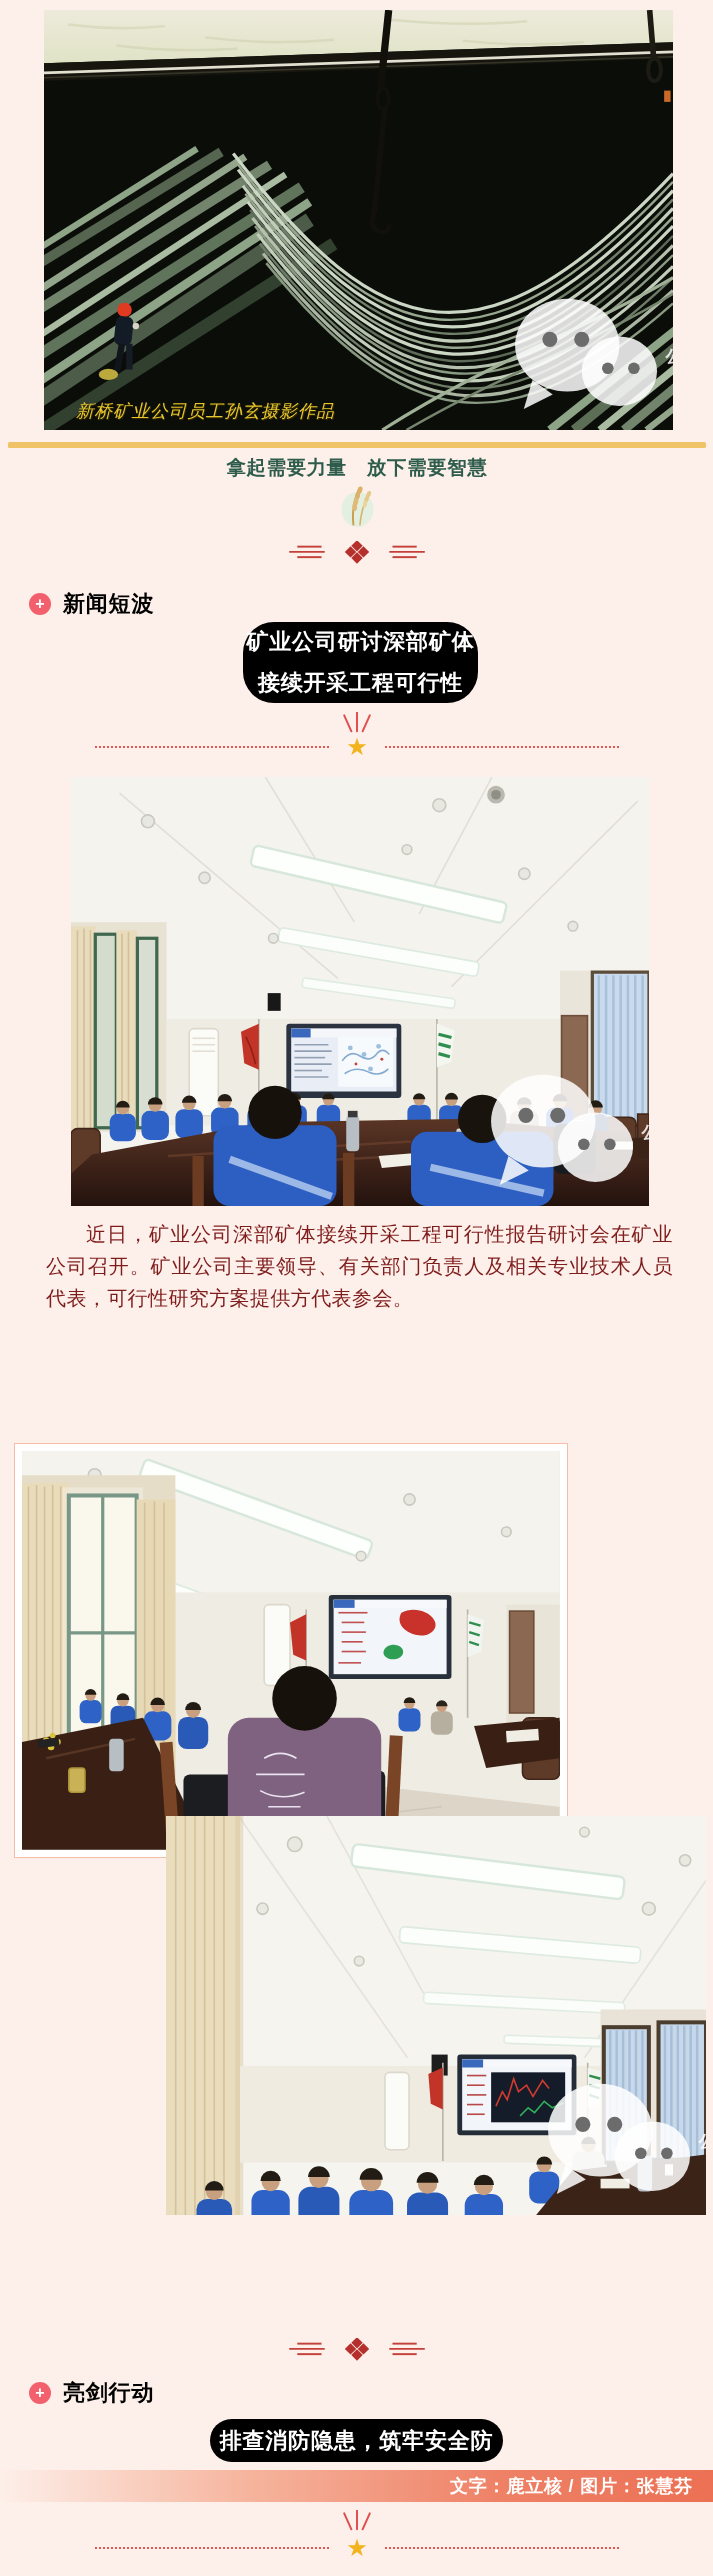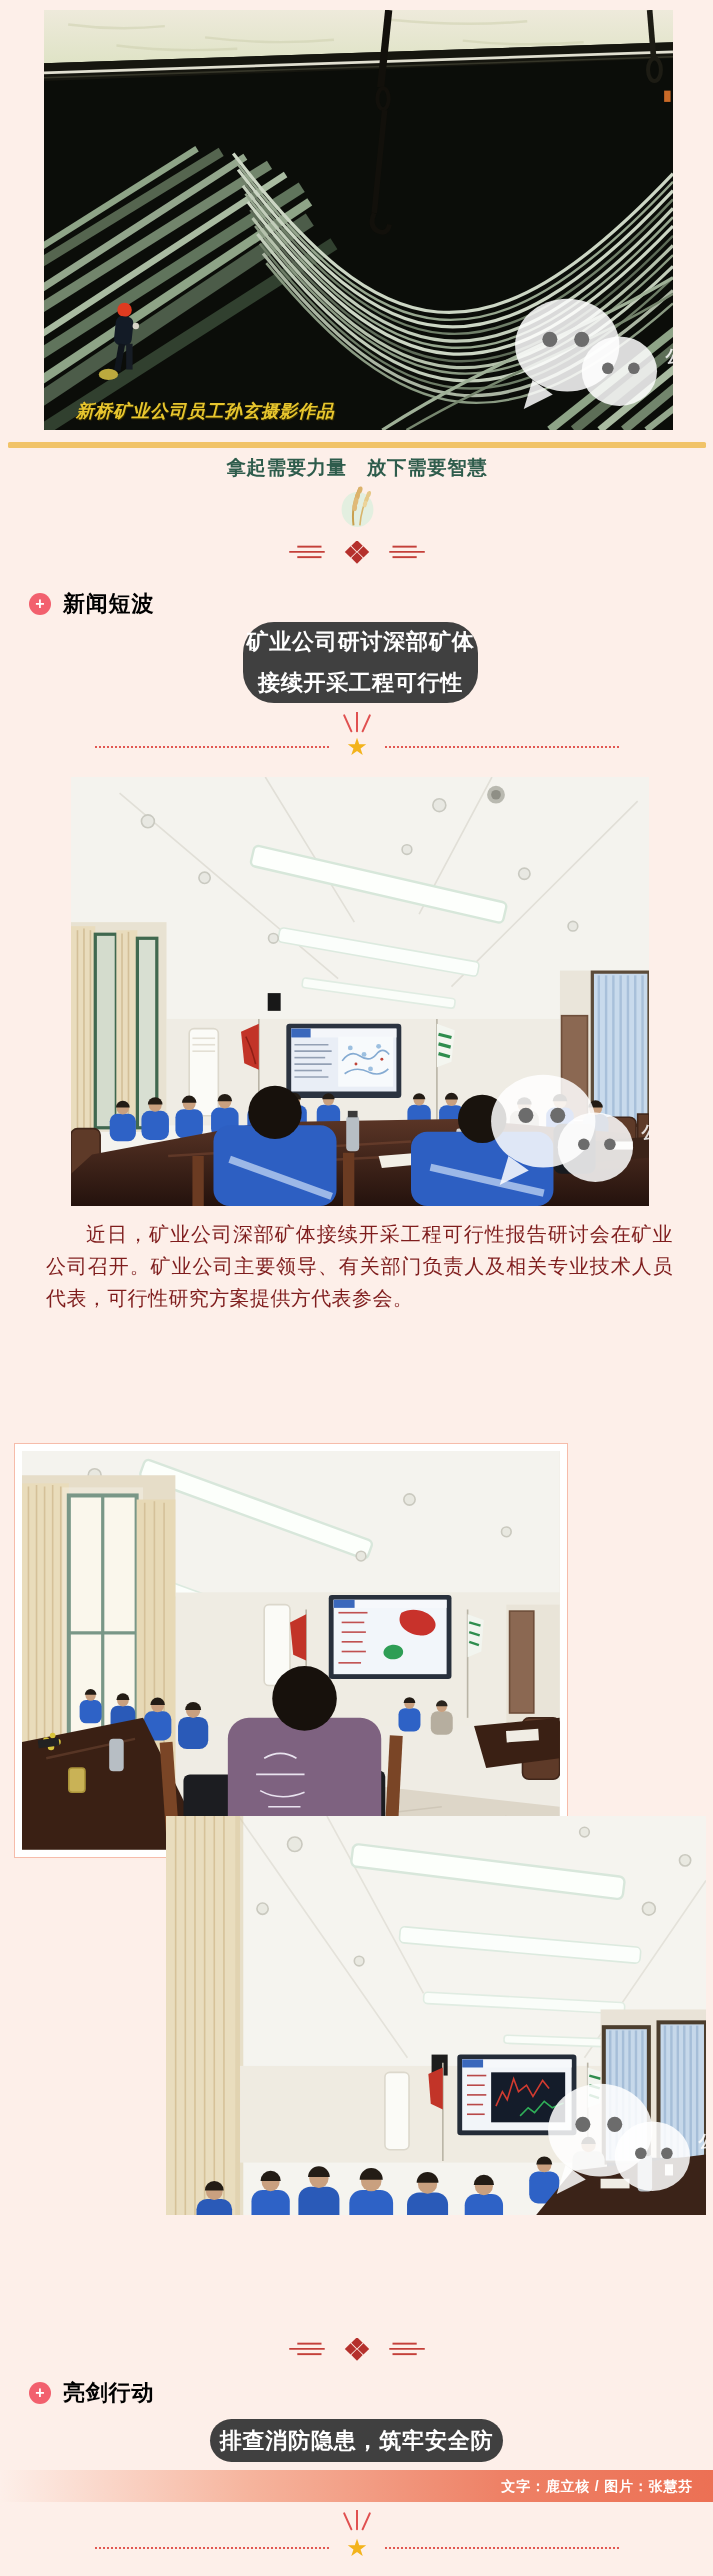--- a/index.html
+++ b/index.html
@@ -3,51 +3,51 @@
 <meta charset="utf-8">
 <style>
   html,body{margin:0;padding:0;background:#fdefe9;}
   .page{position:relative;width:714px;height:2576px;margin:0 auto;background:#fdefe9;
         font-family:"Liberation Sans",sans-serif;overflow:hidden;}
   .photo{position:absolute;overflow:hidden;background:#111;}
   .photo svg{display:block;width:100%;height:100%;}
   .wm{position:absolute;right:13px;bottom:9.7px;display:flex;align-items:center;gap:5.6px;
       color:rgba(255,255,255,.85);font-size:17px;font-weight:bold;white-space:nowrap;}
   .wm svg{flex:0 0 auto;}
-  .hero-caption{position:absolute;left:32px;bottom:6.4px;font-size:17.7px;font-weight:bold;
+  .hero-caption{position:absolute;left:32px;bottom:6.4px;font-size:17.7px;font-weight:normal;
       font-style:italic;color:#e8c62e;text-shadow:0.8px 0.8px 0.8px #3a3000;letter-spacing:0.8px;
       font-family:"Liberation Serif",serif;}
   .gold-bar{position:absolute;left:8px;top:442px;width:698px;height:6.4px;background:#f1c368;border-radius:1.6px;}
   .slogan{position:absolute;left:0;top:454px;width:100%;text-align:center;
       font-size:19.3px;font-weight:bold;color:#2e5c4c;letter-spacing:0.8px;}
   .wheat{position:absolute;left:0;top:482px;width:100%;display:flex;justify-content:center;}
   .ornament{position:absolute;left:0;width:100%;display:flex;justify-content:center;}
   .sec-header{position:absolute;left:29px;display:flex;align-items:center;gap:12px;}
   .sec-icon{width:22px;height:22px;border-radius:50%;background:#f2606e;color:#fff;
       display:flex;align-items:center;justify-content:center;font-size:16px;font-weight:bold;line-height:1;}
   .sec-title{font-size:22px;font-weight:bold;color:#000000;letter-spacing:0.8px;}
-  .banner{position:absolute;background:#404040;color:#fff;font-weight:bold;text-align:center;letter-spacing:0.8px;}
+  .banner{position:absolute;background:#000000;color:#fff;font-weight:bold;text-align:center;letter-spacing:0.8px;}
   .banner-news{left:243px;top:622px;width:235px;height:81px;border-radius:31px;font-size:22px;
       display:flex;flex-direction:column;justify-content:center;gap:11.3px;}
   .banner-pill{left:210px;top:2419px;width:293px;height:43px;border-radius:22px;font-size:22px;line-height:43px;}
   .spark{position:absolute;left:0;width:100%;display:flex;justify-content:center;}
   .star-divider{position:absolute;left:0;width:100%;height:27px;display:flex;align-items:center;justify-content:center;gap:17.7px;}
   .dotted{width:234px;height:0;border-top:2.4px dotted #e25752;}
   .star{color:#f3b31c;font-size:24px;line-height:1;}
   .paras{position:absolute;left:46px;width:627px;}
   .paras p,.para3{margin:0 0 6.4px;font-size:20px;line-height:32px;color:#7f1d1d;
       text-align:justify;text-indent:2em;letter-spacing:0.4px;}
   .para3{position:absolute;left:46px;width:627px;}
   .framed{position:absolute;left:13.7px;top:1443px;width:554px;height:415px;background:#ffffff;
       border:1.6px solid #f6bcaa;box-sizing:border-box;padding:7.2px;}
   .framed .inner{width:100%;height:100%;overflow:hidden;background:#efece4;}
   .framed .inner svg{display:block;width:100%;height:100%;}
   .credit-bar{position:absolute;left:0;top:2470px;width:714px;height:32px;text-align:right;
       background:linear-gradient(90deg,rgba(255,255,255,0) 0%,#f6b49d 35%,#ee8166 70%,#ec7054 100%);}
-  .credit-bar span{font-size:14px;font-weight:bold;color:#fff;line-height:32px;padding-right:21px;letter-spacing:0.8px;}
+  .credit-bar span{font-size:18px;font-weight:bold;color:#fff;line-height:32px;padding-right:21px;letter-spacing:0.8px;}
 </style>
 </head>
 <body>
 
 <div class="page">
 
   <div class="photo" style="left:44px;top:9.7px;width:629px;height:420px;">
     <svg viewBox="0 0 781 521" preserveAspectRatio="none">
       <defs>
         <linearGradient id="wg" x1="0" y1="0" x2="0" y2="1">

